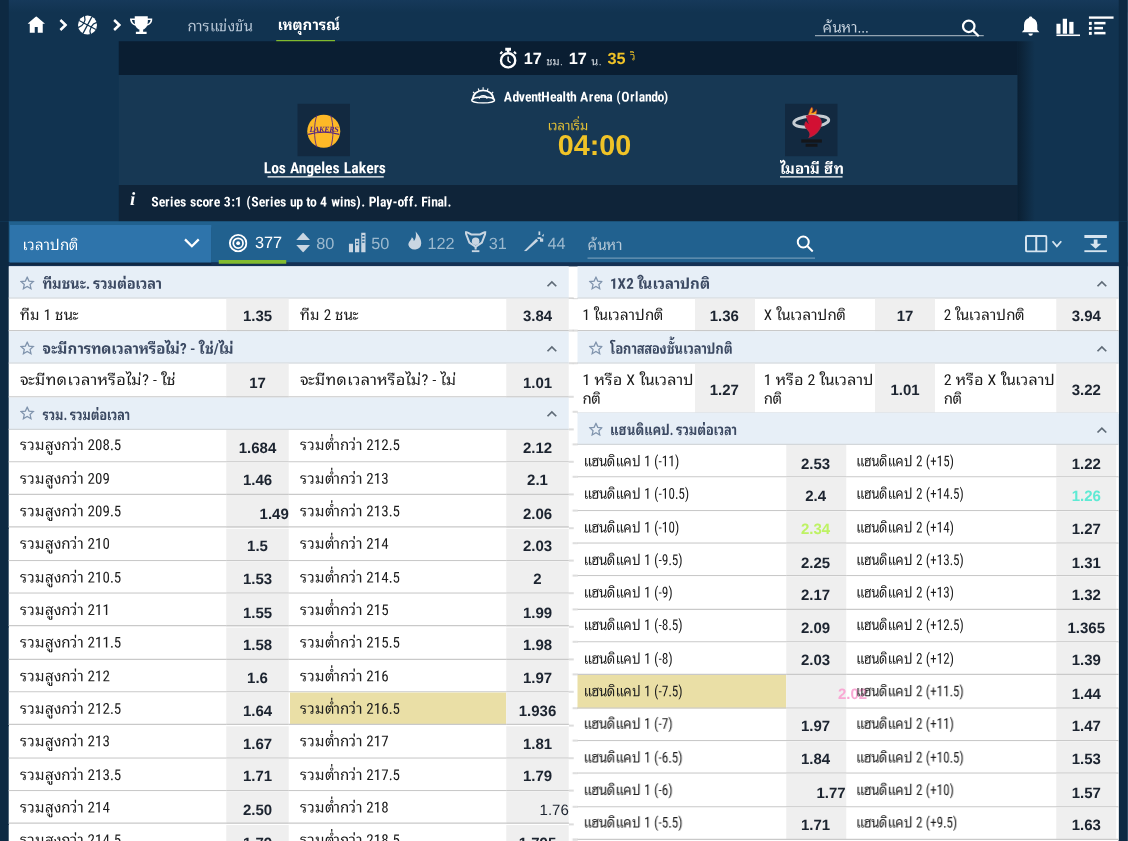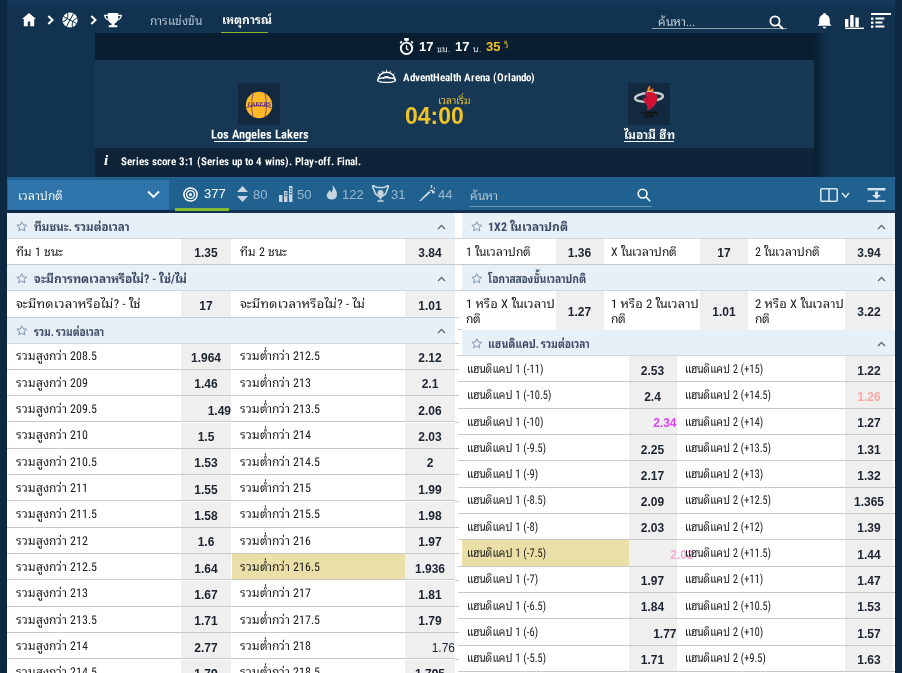--- a/index.html
+++ b/index.html
@@ -312,21 +312,21 @@
     <use href="#g43" x="0" y="13.1"></use>
     <use href="#g44" x="3" y="13.1"></use>
     <use href="#g45" x="8" y="13.1"></use>
     <use href="#g46" x="14" y="13.1"></use>
     <use href="#g43" x="18" y="13.1"></use>
     <use href="#g47" x="21" y="13.1"></use>
     <use href="#g48" x="26" y="13.1"></use>
     <use href="#g49" x="26" y="13.1"></use>
     <use href="#g50" x="26" y="13.1"></use>
   </svg>
-<div class="x" style="left:0px;top:103px;left:405px;width:100px;text-align:left;font-weight:bold;font-size:23px;color:#f0c327">04:00</div>
+<div class="x" style="left:0px;top:103px;left:405px;width:100px;text-align:right;font-weight:bold;font-size:23px;color:#f0c327">04:00</div>
 <div style="left:238px;top:83px;width:42px;height:42px;background:#122940"></div>
 <svg class="i" style="left:245px;top:91px;" width="28" height="28" viewBox="0 0 28 28">
     <circle cx="14" cy="14" r="13.2" fill="#fdb927"></circle>
     <path d="M1.5 16.5c8-2.2 17-2.2 25 0" stroke="#552583" stroke-width=".9" fill="none"></path>
     <path d="M8.5 1.2C6 8 6 20 8.5 26.8M19.5 1.2c2.5 6.8 2.5 18.8 0 25.6" stroke="#552583" stroke-width=".7" fill="none"></path>
     <text x="14.2" y="14.8" font-family="Liberation Serif" font-style="italic" font-weight="bold" font-size="6.4" fill="#552583" text-anchor="middle" letter-spacing="-0.2">LAKERS</text>
   </svg>
 <svg class="t" style="left:211px;top:126.5px;fill:#ffffff" width="98" height="15" viewBox="0 0 98 15">
     <use href="#g51" x="0" y="11.6"></use>
     <use href="#g52" x="6" y="11.6"></use>
@@ -690,21 +690,21 @@
     <use href="#g86" x="40" y="15"></use>
     <use href="#g5" x="46" y="15"></use>
     <use href="#g1" x="46" y="15"></use>
     <use href="#g104" x="54" y="15"></use>
     <use href="#g122" x="60" y="15"></use>
     <use href="#g123" x="66" y="15"></use>
     <use href="#g21" x="72" y="15"></use>
     <use href="#g124" x="75" y="15"></use>
   </svg>
 <div style="left:181px;top:343.5px;width:50px;height:26.3px;background:#efefef;border-bottom:1px solid #c9c9c9;box-sizing:border-box"></div>
-<div class="x" style="left:181px;top:0px;top:352px;width:50px;text-align:center;font-weight:bold;font-size:12px;color:#1c2430">1.964</div>
+<div class="x" style="left:181px;top:0px;top:352px;width:50px;text-align:center;font-weight:bold;font-size:12px;color:#1c2430">1.684</div>
 <svg class="t" style="left:240px;top:345.3px;fill:#1e1e1e" width="80" height="20" viewBox="0 0 80 20">
     <use href="#g2" x="0" y="15"></use>
     <use href="#g86" x="6" y="15"></use>
     <use href="#g100" x="12" y="15"></use>
     <use href="#g89" x="20" y="15"></use>
     <use href="#g125" x="27" y="15"></use>
     <use href="#g1" x="27" y="15"></use>
     <use href="#g0" x="32" y="15"></use>
     <use href="#g86" x="39" y="15"></use>
     <use href="#g5" x="45" y="15"></use>
@@ -1098,21 +1098,21 @@
     <use href="#g6" x="27" y="15"></use>
     <use href="#g0" x="33" y="15"></use>
     <use href="#g86" x="40" y="15"></use>
     <use href="#g5" x="46" y="15"></use>
     <use href="#g1" x="46" y="15"></use>
     <use href="#g104" x="54" y="15"></use>
     <use href="#g103" x="60" y="15"></use>
     <use href="#g128" x="66" y="15"></use>
   </svg>
 <div style="left:181px;top:633.1px;width:50px;height:26.3px;background:#efefef;border-bottom:1px solid #c9c9c9;box-sizing:border-box"></div>
-<div class="x" style="left:181px;top:0px;top:641.6px;width:50px;text-align:center;font-weight:bold;font-size:12px;color:#1c2430">2.77</div>
+<div class="x" style="left:181px;top:0px;top:641.6px;width:50px;text-align:center;font-weight:bold;font-size:12px;color:#1c2430">2.50</div>
 <svg class="t" style="left:240px;top:634.9px;fill:#1e1e1e" width="71" height="20" viewBox="0 0 71 20">
     <use href="#g2" x="0" y="15"></use>
     <use href="#g86" x="6" y="15"></use>
     <use href="#g100" x="12" y="15"></use>
     <use href="#g89" x="20" y="15"></use>
     <use href="#g125" x="27" y="15"></use>
     <use href="#g1" x="27" y="15"></use>
     <use href="#g0" x="32" y="15"></use>
     <use href="#g86" x="39" y="15"></use>
     <use href="#g5" x="45" y="15"></use>
@@ -1442,42 +1442,42 @@
       <use href="#g145" x="64" y="15"></use>
       <use href="#g147" x="68" y="15"></use>
       <use href="#g103" x="74" y="15"></use>
       <use href="#g128" x="80" y="15"></use>
       <use href="#g21" x="86" y="15"></use>
       <use href="#g124" x="89" y="15"></use>
       <use href="#g146" x="95" y="15"></use>
     </g>
   </svg>
 <div style="left:845px;top:382.3px;width:48px;height:26.3px;background:#efefef;border-bottom:1px solid #c9c9c9;box-sizing:border-box"></div>
-<div class="x" style="left:845px;top:0px;top:390.8px;width:48px;text-align:center;font-weight:bold;font-size:12px;color:#fca5a5">1.26</div>
+<div class="x" style="left:845px;top:0px;top:390.8px;width:48px;text-align:center;font-weight:bold;font-size:12px;color:#5eead4">1.26</div>
 <div style="left:461.5px;top:408.7px;width:433.5px;height:26.3px;border-bottom:1px solid #c9c9c9;box-sizing:border-box;background:#fff"></div>
 <svg class="t" style="left:466.5px;top:410.5px;fill:#1e1e1e" width="77" height="20" viewBox="0 0 77 20">
     <g transform="scale(0.88 1)">
       <use href="#g3" x="0" y="15"></use>
       <use href="#g144" x="7" y="15"></use>
       <use href="#g8" x="14" y="15"></use>
       <use href="#g113" x="21" y="15"></use>
       <use href="#g90" x="29" y="15"></use>
       <use href="#g3" x="29" y="15"></use>
       <use href="#g18" x="36" y="15"></use>
       <use href="#g88" x="44" y="15"></use>
       <use href="#g103" x="55" y="15"></use>
       <use href="#g145" x="64" y="15"></use>
       <use href="#g119" x="68" y="15"></use>
       <use href="#g103" x="71" y="15"></use>
       <use href="#g122" x="77" y="15"></use>
       <use href="#g146" x="83" y="15"></use>
     </g>
   </svg>
 <div style="left:628.5px;top:408.7px;width:48px;height:26.3px;background:#efefef;border-bottom:1px solid #c9c9c9;box-sizing:border-box"></div>
-<div class="x" style="left:628.5px;top:0px;top:417.1px;width:48px;text-align:right;font-weight:bold;font-size:12px;color:#d946ef">2.34</div>
+<div class="x" style="left:628.5px;top:0px;top:417.1px;width:48px;text-align:center;font-weight:bold;font-size:12px;color:#bef264">2.34</div>
 <svg class="t" style="left:685px;top:410.5px;fill:#1e1e1e" width="79" height="20" viewBox="0 0 79 20">
     <g transform="scale(0.87 1)">
       <use href="#g3" x="0" y="15"></use>
       <use href="#g144" x="7" y="15"></use>
       <use href="#g8" x="14" y="15"></use>
       <use href="#g113" x="21" y="15"></use>
       <use href="#g90" x="29" y="15"></use>
       <use href="#g3" x="29" y="15"></use>
       <use href="#g18" x="36" y="15"></use>
       <use href="#g88" x="44" y="15"></use>

